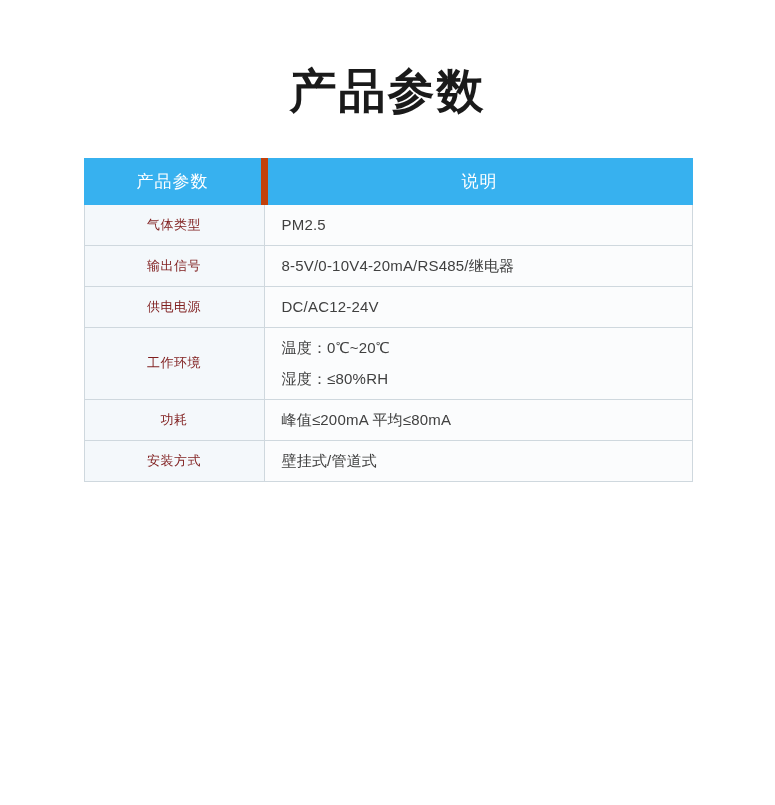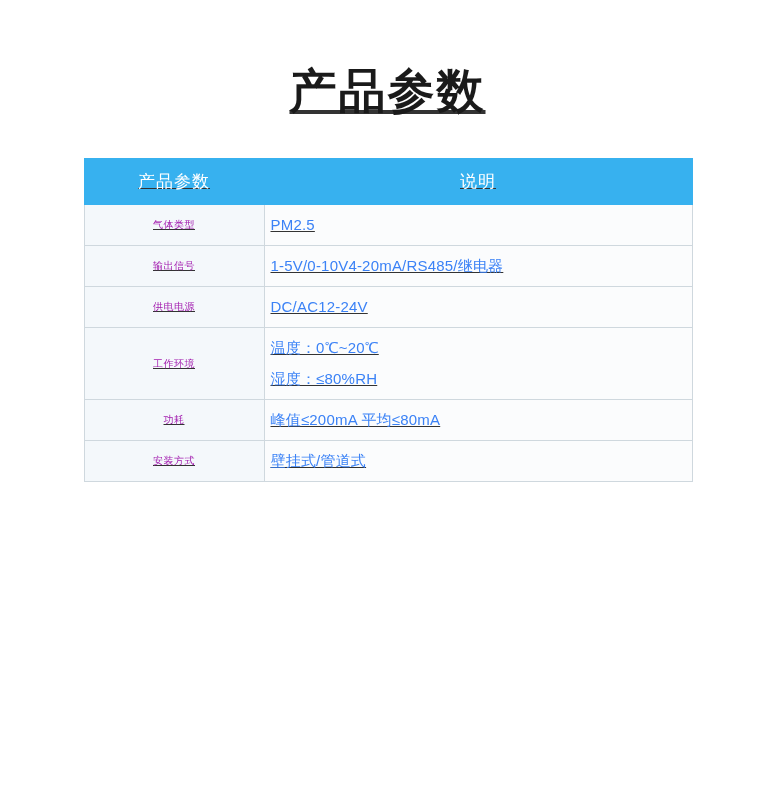--- a/index.html
+++ b/index.html
@@ -13,21 +13,20 @@
     height: 805px;
     font-family: "Liberation Sans", sans-serif;
     color: #333333;
     overflow: hidden;
   }
   .page {
     width: 775px;
     height: 805px;
     position: relative;
     background: #ffffff;
-    text-decoration: underline;
   }
   .page-title {
     text-align: center;
     font-size: 47px;
     font-weight: bold;
     color: #1a1a1a;
     letter-spacing: 2px;
     margin: 0;
     padding-top: 62px;
     line-height: 1.25;
@@ -49,42 +48,42 @@
     color: #ffffff;
     font-size: 17px;
     font-weight: normal;
     height: 46px;
     text-align: center;
     vertical-align: middle;
     border: 1px solid #37b1ef;
     letter-spacing: 1px;
   }
   table.spec thead th.sep {
-    border-left: 1px solid #c2410c;
+    border-left: 7px solid #c2410c;
   }
   table.spec tbody td {
     border: 1px solid #cfd8de;
     height: 41px;
     vertical-align: middle;
     color: #333333;
     line-height: 1.55;
   }
   table.spec tbody td.label {
     text-align: center;
     background: #f4f8fb;
-    font-size: 10px;
+    font-size: 13px;
     letter-spacing: 0.5px;
-    color: #a21caf;
+    color: #7f1d1d;
   }
   table.spec tbody td.value {
-    padding-left: 6px;
+    padding-left: 17px;
     background: #fbfcfd;
     font-size: 15px;
     letter-spacing: 0.2px;
-    color: #3b82f6;
+    color: #404040;
   }
   table.spec tbody tr.tall td {
     height: 72px;
   }
   .val-lines span {
     display: block;
   }
   .val-lines span + span {
     margin-top: 8px;
   }
@@ -108,21 +107,21 @@
           <th class="sep">说明</th>
         </tr>
       </thead>
       <tbody>
         <tr>
           <td class="label">气体类型</td>
           <td class="value">PM2.5</td>
         </tr>
         <tr>
           <td class="label">输出信号</td>
-          <td class="value">1-5V/0-10V4-20mA/RS485/继电器</td>
+          <td class="value">8-5V/0-10V4-20mA/RS485/继电器</td>
         </tr>
         <tr>
           <td class="label">供电电源</td>
           <td class="value">DC/AC12-24V</td>
         </tr>
         <tr class="tall">
           <td class="label">工作环境</td>
           <td class="value">
             <div class="val-lines">
               <span>温度：0℃~20℃</span>

